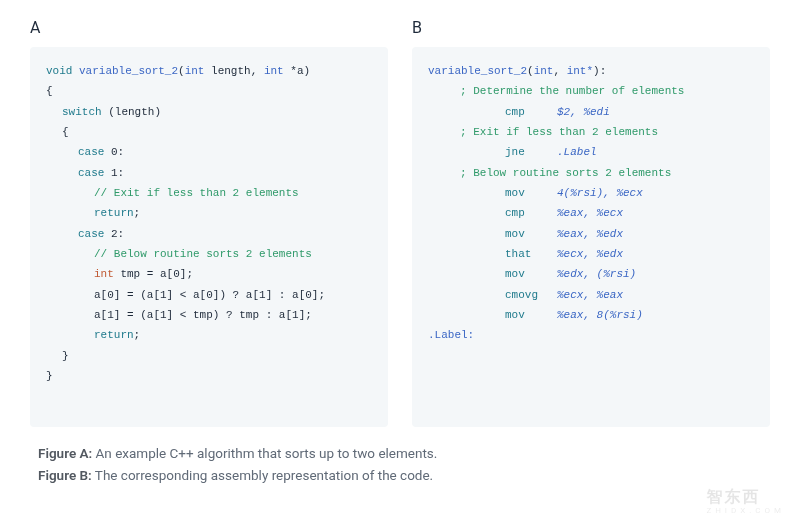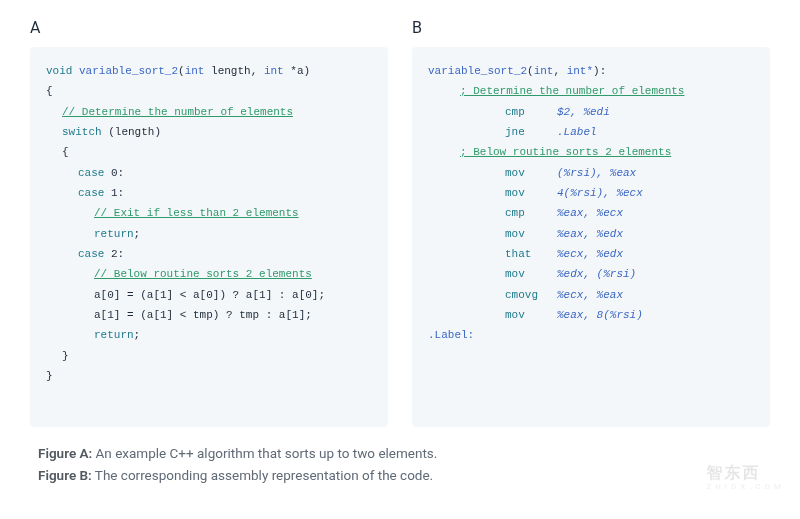--- a/index.html
+++ b/index.html
@@ -37,40 +37,40 @@
     line-height: 1.85;
     color: #1e2a3a;
     overflow: hidden;
     height: 380px;
   }
   .tok-kw    { color: #1f7a8c; }   
   .tok-fn    { color: #3a66c4; }   
   .tok-type  { color: #3a66c4; }   
   .tok-reg   { color: #3a66c4; font-style: italic; }   
   .tok-ptr   { color: #c05a34; }   
-  .tok-cmt   { color: #2f9a6a; text-decoration: underline; }
+  .tok-cmt   { color: #2f9a6a; }
   .tok-label { color: #3a66c4; }
   .ind1 { padding-left: 16px; display: inline-block; }
   .ind2 { padding-left: 32px; display: inline-block; }
   .ind3 { padding-left: 48px; display: inline-block; }
   .line { display: block; white-space: pre; }
 
   .captions {
     margin-top: 16px;
     font-size: 13.5px;
     line-height: 1.6;
     color: #606a77;
     margin-left: 8px;
   }
   .captions b { font-weight: 600; color: #525860; }
 
   .watermark {
     position: absolute;
     right: 18px;
-    bottom: 28px;
+    bottom: 4px;
     font-size: 16px;
     font-weight: 600;
     letter-spacing: 2px;
     color: rgba(0,0,0,0.10);
     pointer-events: none;
   }
   .watermark small {
     display:block;
     font-size:8px;
     letter-spacing:1px;
@@ -83,46 +83,46 @@
 </head>
 <body>
 
 <div class="columns">
 
   <div class="col">
     <div class="col-label">A</div>
     <div class="code-box">
 <span class="line"><span class="tok-kw">void</span> <span class="tok-fn">variable_sort_2</span><span>(</span><span class="tok-type">int</span><span> length, </span><span class="tok-type">int</span><span> *a</span><span>)</span></span>
 <span class="line">{</span>
-<span class="line"><span class="ind1 tok-cmt">// Determine the number of elements</span></span>
 <span class="line"><span class="ind1"><span class="tok-kw">switch</span><span> (length)</span></span></span>
 <span class="line"><span class="ind1">{</span></span>
 <span class="line"><span class="ind2"><span class="tok-kw">case</span><span> 0:</span></span></span>
 <span class="line"><span class="ind2"><span class="tok-kw">case</span><span> 1:</span></span></span>
 <span class="line"><span class="ind3 tok-cmt">// Exit if less than 2 elements</span></span>
 <span class="line"><span class="ind3"><span class="tok-kw">return</span><span>;</span></span></span>
 <span class="line"><span class="ind2"><span class="tok-kw">case</span><span> 2:</span></span></span>
 <span class="line"><span class="ind3 tok-cmt">// Below routine sorts 2 elements</span></span>
+<span class="line"><span class="ind3"><span class="tok-ptr">int</span><span> tmp = a[0];</span></span></span>
 <span class="line"><span class="ind3">a[0] = (a[1] &lt; a[0]) ? a[1] : a[0];</span></span>
 <span class="line"><span class="ind3">a[1] = (a[1] &lt; tmp) ? tmp : a[1];</span></span>
 <span class="line"><span class="ind3"><span class="tok-kw">return</span><span>;</span></span></span>
 <span class="line"><span class="ind1">}</span></span>
 <span class="line">}</span>
     </div>
   </div>
 
   <div class="col">
     <div class="col-label">B</div>
     <div class="code-box">
 <span class="line"><span class="tok-fn">variable_sort_2</span><span>(</span><span class="tok-type">int</span><span>, </span><span class="tok-type">int*</span><span>):</span></span>
 <span class="line"><span class="ind2 tok-cmt">; Determine the number of elements</span></span>
 <span class="line"><span class="ind2"><span class="tok-kw mnemonic">cmp</span><span class="tok-reg">$2, %edi</span></span></span>
+<span class="line"><span class="ind2 tok-cmt">; Exit if less than 2 elements</span></span>
 <span class="line"><span class="ind2"><span class="tok-kw mnemonic">jne</span><span class="tok-reg">.Label</span></span></span>
 <span class="line"><span class="ind2 tok-cmt">; Below routine sorts 2 elements</span></span>
-<span class="line"><span class="ind2"><span class="tok-kw mnemonic">mov</span><span class="tok-reg">(%rsi), %eax</span></span></span>
 <span class="line"><span class="ind2"><span class="tok-kw mnemonic">mov</span><span class="tok-reg">4(%rsi), %ecx</span></span></span>
 <span class="line"><span class="ind2"><span class="tok-kw mnemonic">cmp</span><span class="tok-reg">%eax, %ecx</span></span></span>
 <span class="line"><span class="ind2"><span class="tok-kw mnemonic">mov</span><span class="tok-reg">%eax, %edx</span></span></span>
 <span class="line"><span class="ind2"><span class="tok-kw mnemonic">that</span><span class="tok-reg">%ecx, %edx</span></span></span>
 <span class="line"><span class="ind2"><span class="tok-kw mnemonic">mov</span><span class="tok-reg">%edx, (%rsi)</span></span></span>
 <span class="line"><span class="ind2"><span class="tok-kw mnemonic">cmovg</span><span class="tok-reg">%ecx, %eax</span></span></span>
 <span class="line"><span class="ind2"><span class="tok-kw mnemonic">mov</span><span class="tok-reg">%eax, 8(%rsi)</span></span></span>
 <span class="line"><span class="tok-label">.Label:</span></span>
     </div>
   </div>

